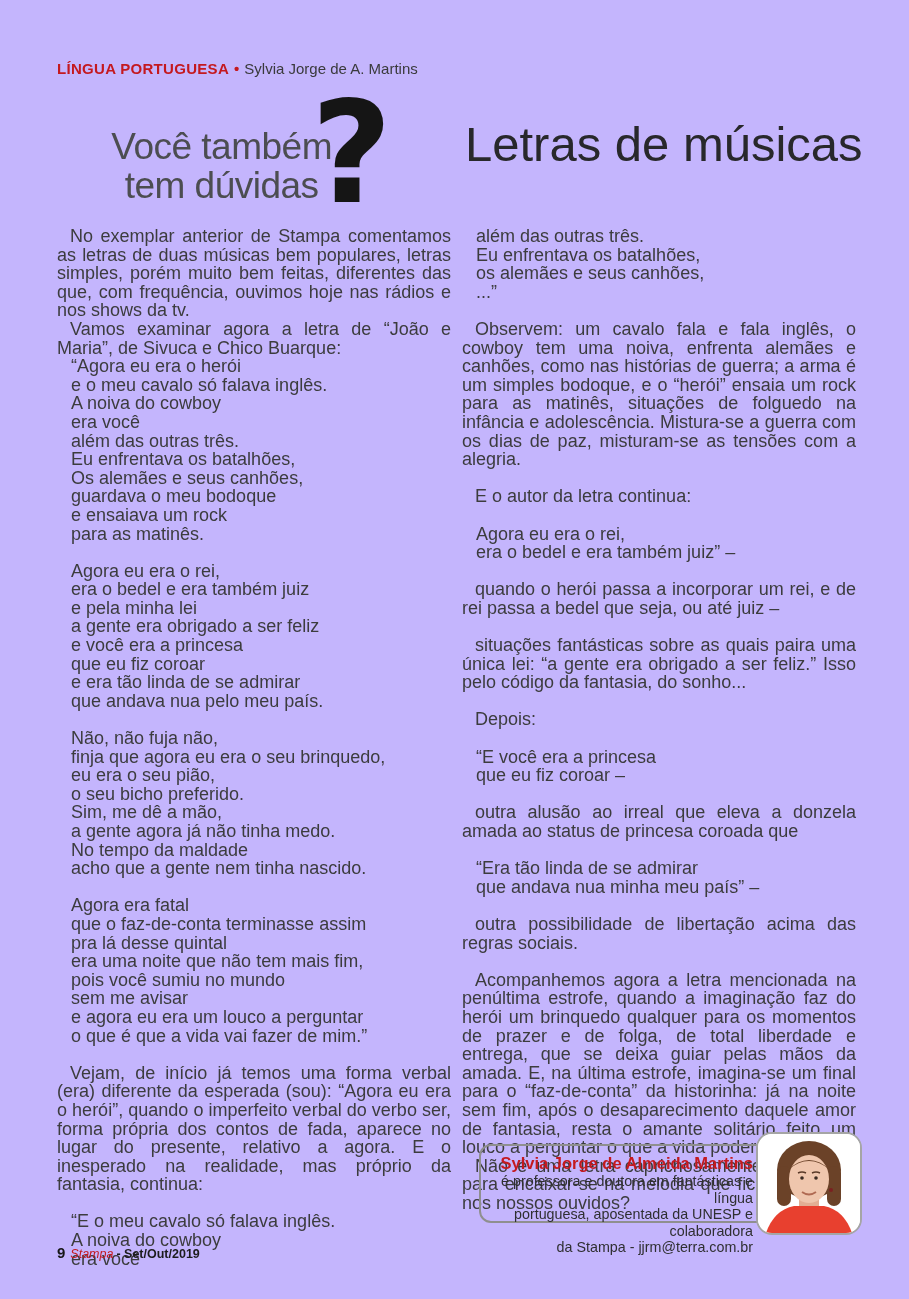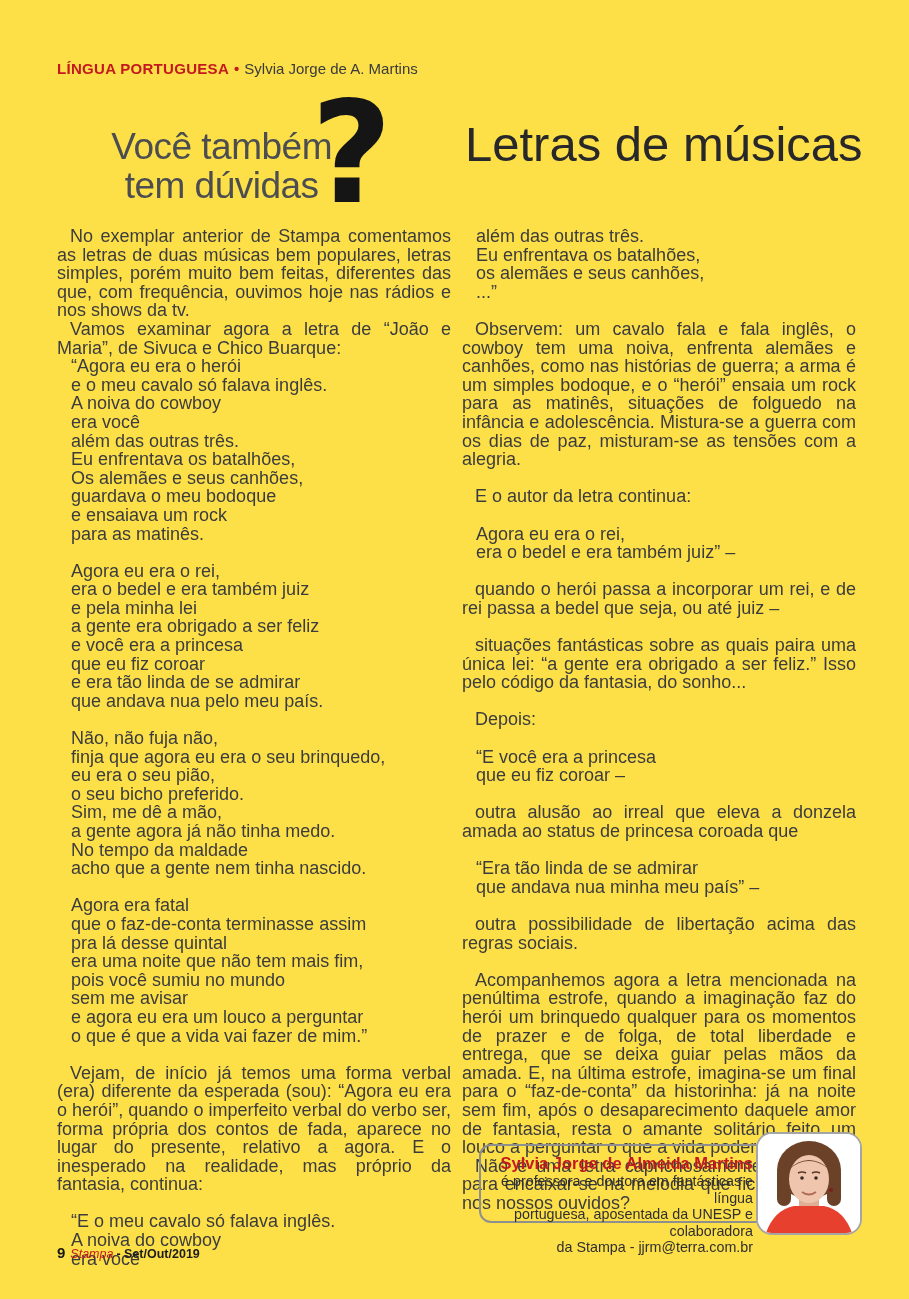--- a/index.html
+++ b/index.html
@@ -1,19 +1,19 @@
 <!DOCTYPE html>
 <html lang="pt"><head>
 <meta charset="utf-8">
 <style>
   html,body{margin:0;padding:0;background:#ffffff;}
   .page{
     position:relative;
     width:909px;height:1299px;
-    background:#fde047;
+    background:#c4b5fd;
     outline:1px solid #e9e9e9;
     font-family:"Liberation Sans",sans-serif;
     color:#3c3c3e;
     overflow:hidden;
   }
   
   .page-header{
     position:absolute;left:57px;top:60px;
     font-size:15px;line-height:18px;white-space:nowrap;
   }

